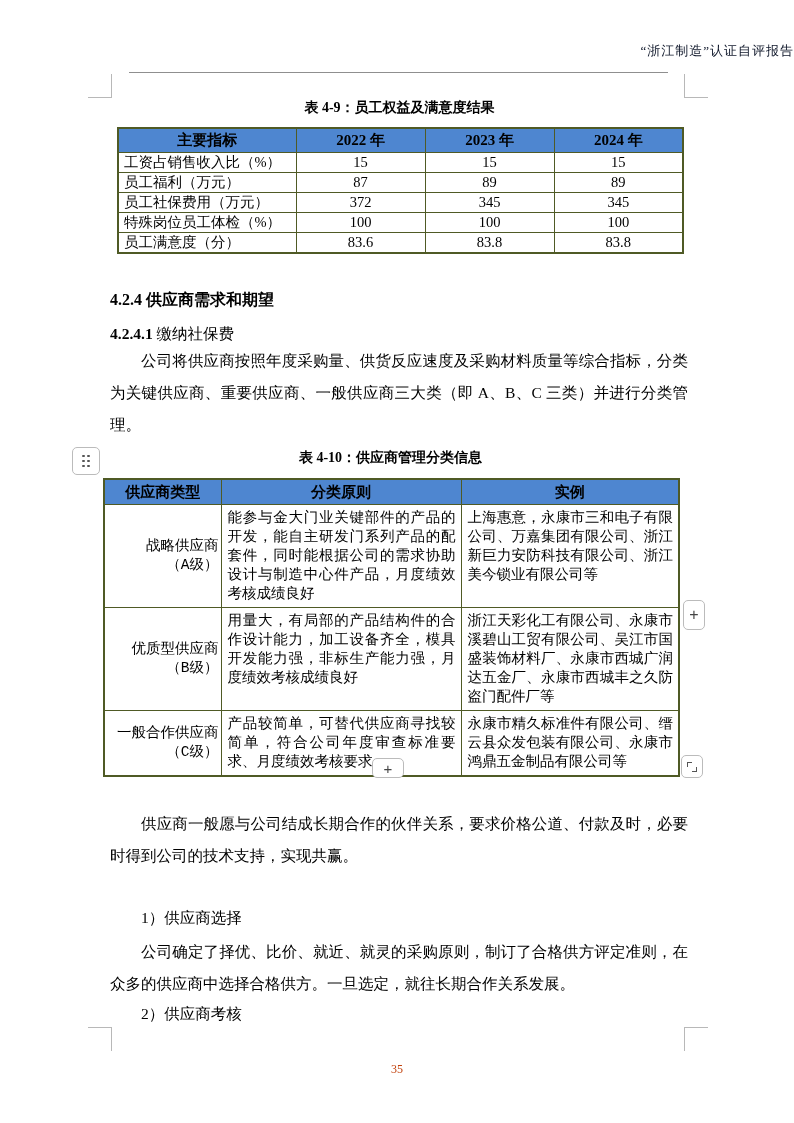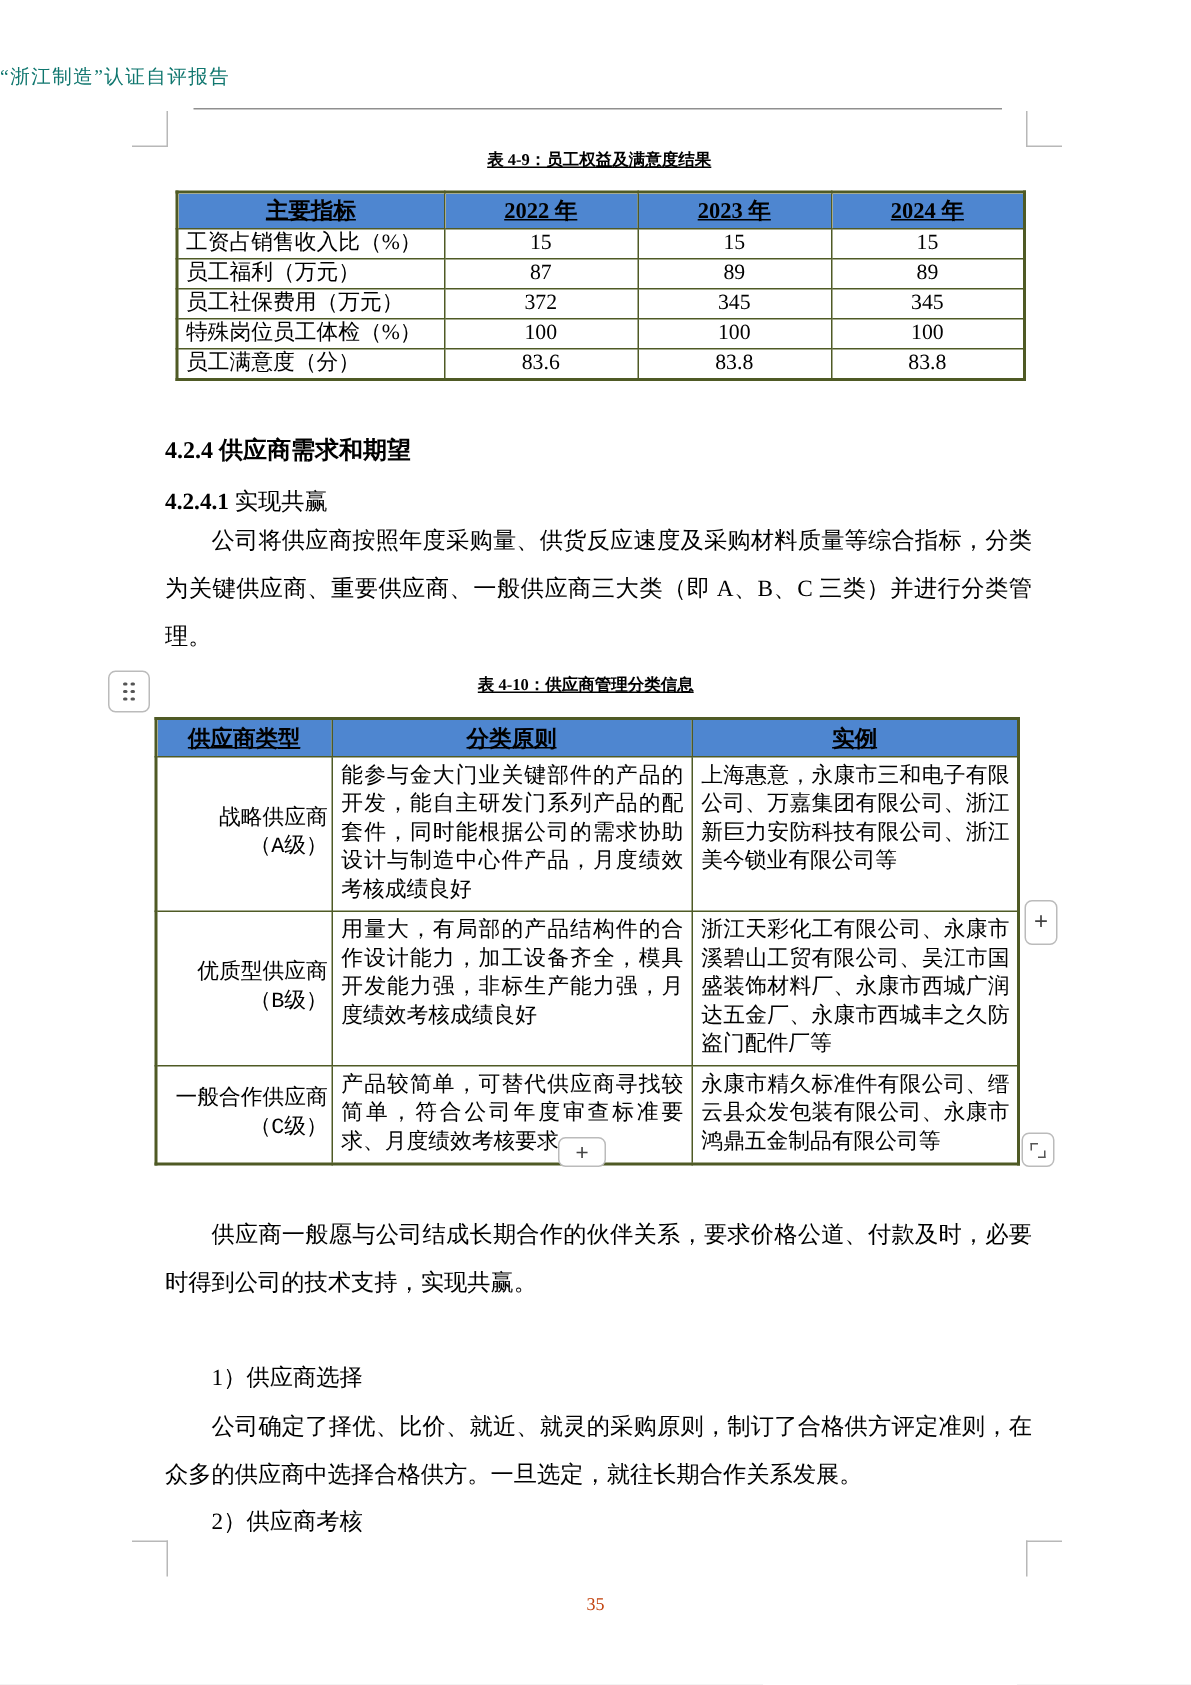--- a/index.html
+++ b/index.html
@@ -7,43 +7,43 @@
     position:relative;
     width:794px;height:1123px;
     background:#ffffff;
     font-family:"Liberation Serif","DejaVu Serif",serif;
     color:#000;
     overflow:hidden;
   }
   
   .doc-header{
     position:absolute;top:42px;left:0;right:0;
-    text-align:left;color:#0f766e;font-size:13px;letter-spacing:1px;
+    text-align:right;color:#0f172a;font-size:13px;letter-spacing:1px;
   }
   .header-rule{
     position:absolute;top:72px;left:129px;width:539px;height:1px;background:#8f8f8f;
   }
   
   .crop{position:absolute;width:23px;height:23px;}
   .crop.tl{left:88px;top:74px;border-right:1px solid #b8b8b8;border-bottom:1px solid #b8b8b8;}
   .crop.tr{left:684px;top:74px;border-left:1px solid #b8b8b8;border-bottom:1px solid #b8b8b8;}
   .crop.bl{left:88px;top:1027px;border-right:1px solid #b8b8b8;border-top:1px solid #b8b8b8;}
   .crop.br{left:684px;top:1027px;border-left:1px solid #b8b8b8;border-top:1px solid #b8b8b8;}
 
   .caption{
-    position:absolute;text-align:center;font-weight:bold;font-size:11px;text-decoration:underline;
+    position:absolute;text-align:center;font-weight:bold;font-size:14px;
   }
   .cap49{top:99px;left:117px;width:565px;}
   .cap410{top:449px;left:103px;width:575px;}
 
   table{border-collapse:collapse;table-layout:fixed;}
   .doc-table{position:absolute;border:2px solid #4f5a25;}
   .doc-table th,.doc-table td{border:1px solid #4f5a25;overflow:hidden;}
   .doc-table th{
-    background:#4e86d0;font-weight:bold;font-size:15px;color:#000;text-align:center;padding:2px 0;text-decoration:underline;
+    background:#4e86d0;font-weight:bold;font-size:15px;color:#000;text-align:center;padding:2px 0;
   }
 
   
   .t49{top:127px;left:117px;width:565px;}
   .t49 th{height:19px;}
   .t49 td{height:17px;font-size:14.5px;line-height:1.05;text-align:center;padding:1px 2px;}
   .t49 td.lbl{text-align:left;padding-left:5px;}
 
   
   .t410{top:478px;left:103px;width:575px;}
@@ -146,21 +146,21 @@
       </tr>
     </tbody>
   </table>
 
   <div class="h1" style="top:290px;">
     <span class="num">4.2.4</span>
     <span class="ttl">供应商需求和期望</span>
   </div>
   <div class="h2" style="top:324px;">
     <span class="num">4.2.4.1</span>
-    <span class="ttl">实现共赢</span>
+    <span class="ttl">缴纳社保费</span>
   </div>
   <div class="para" style="top:345px;">公司将供应商按照年度采购量、供货反应速度及采购材料质量等综合指标，分类为关键供应商、重要供应商、一般供应商三大类（即 A、B、C 三类）并进行分类管理。</div>
 
   <div class="float-btn drag-btn">
     <span class="dots">
         <i></i>
         <i></i>
         <i></i>
         <i></i>
         <i></i>

